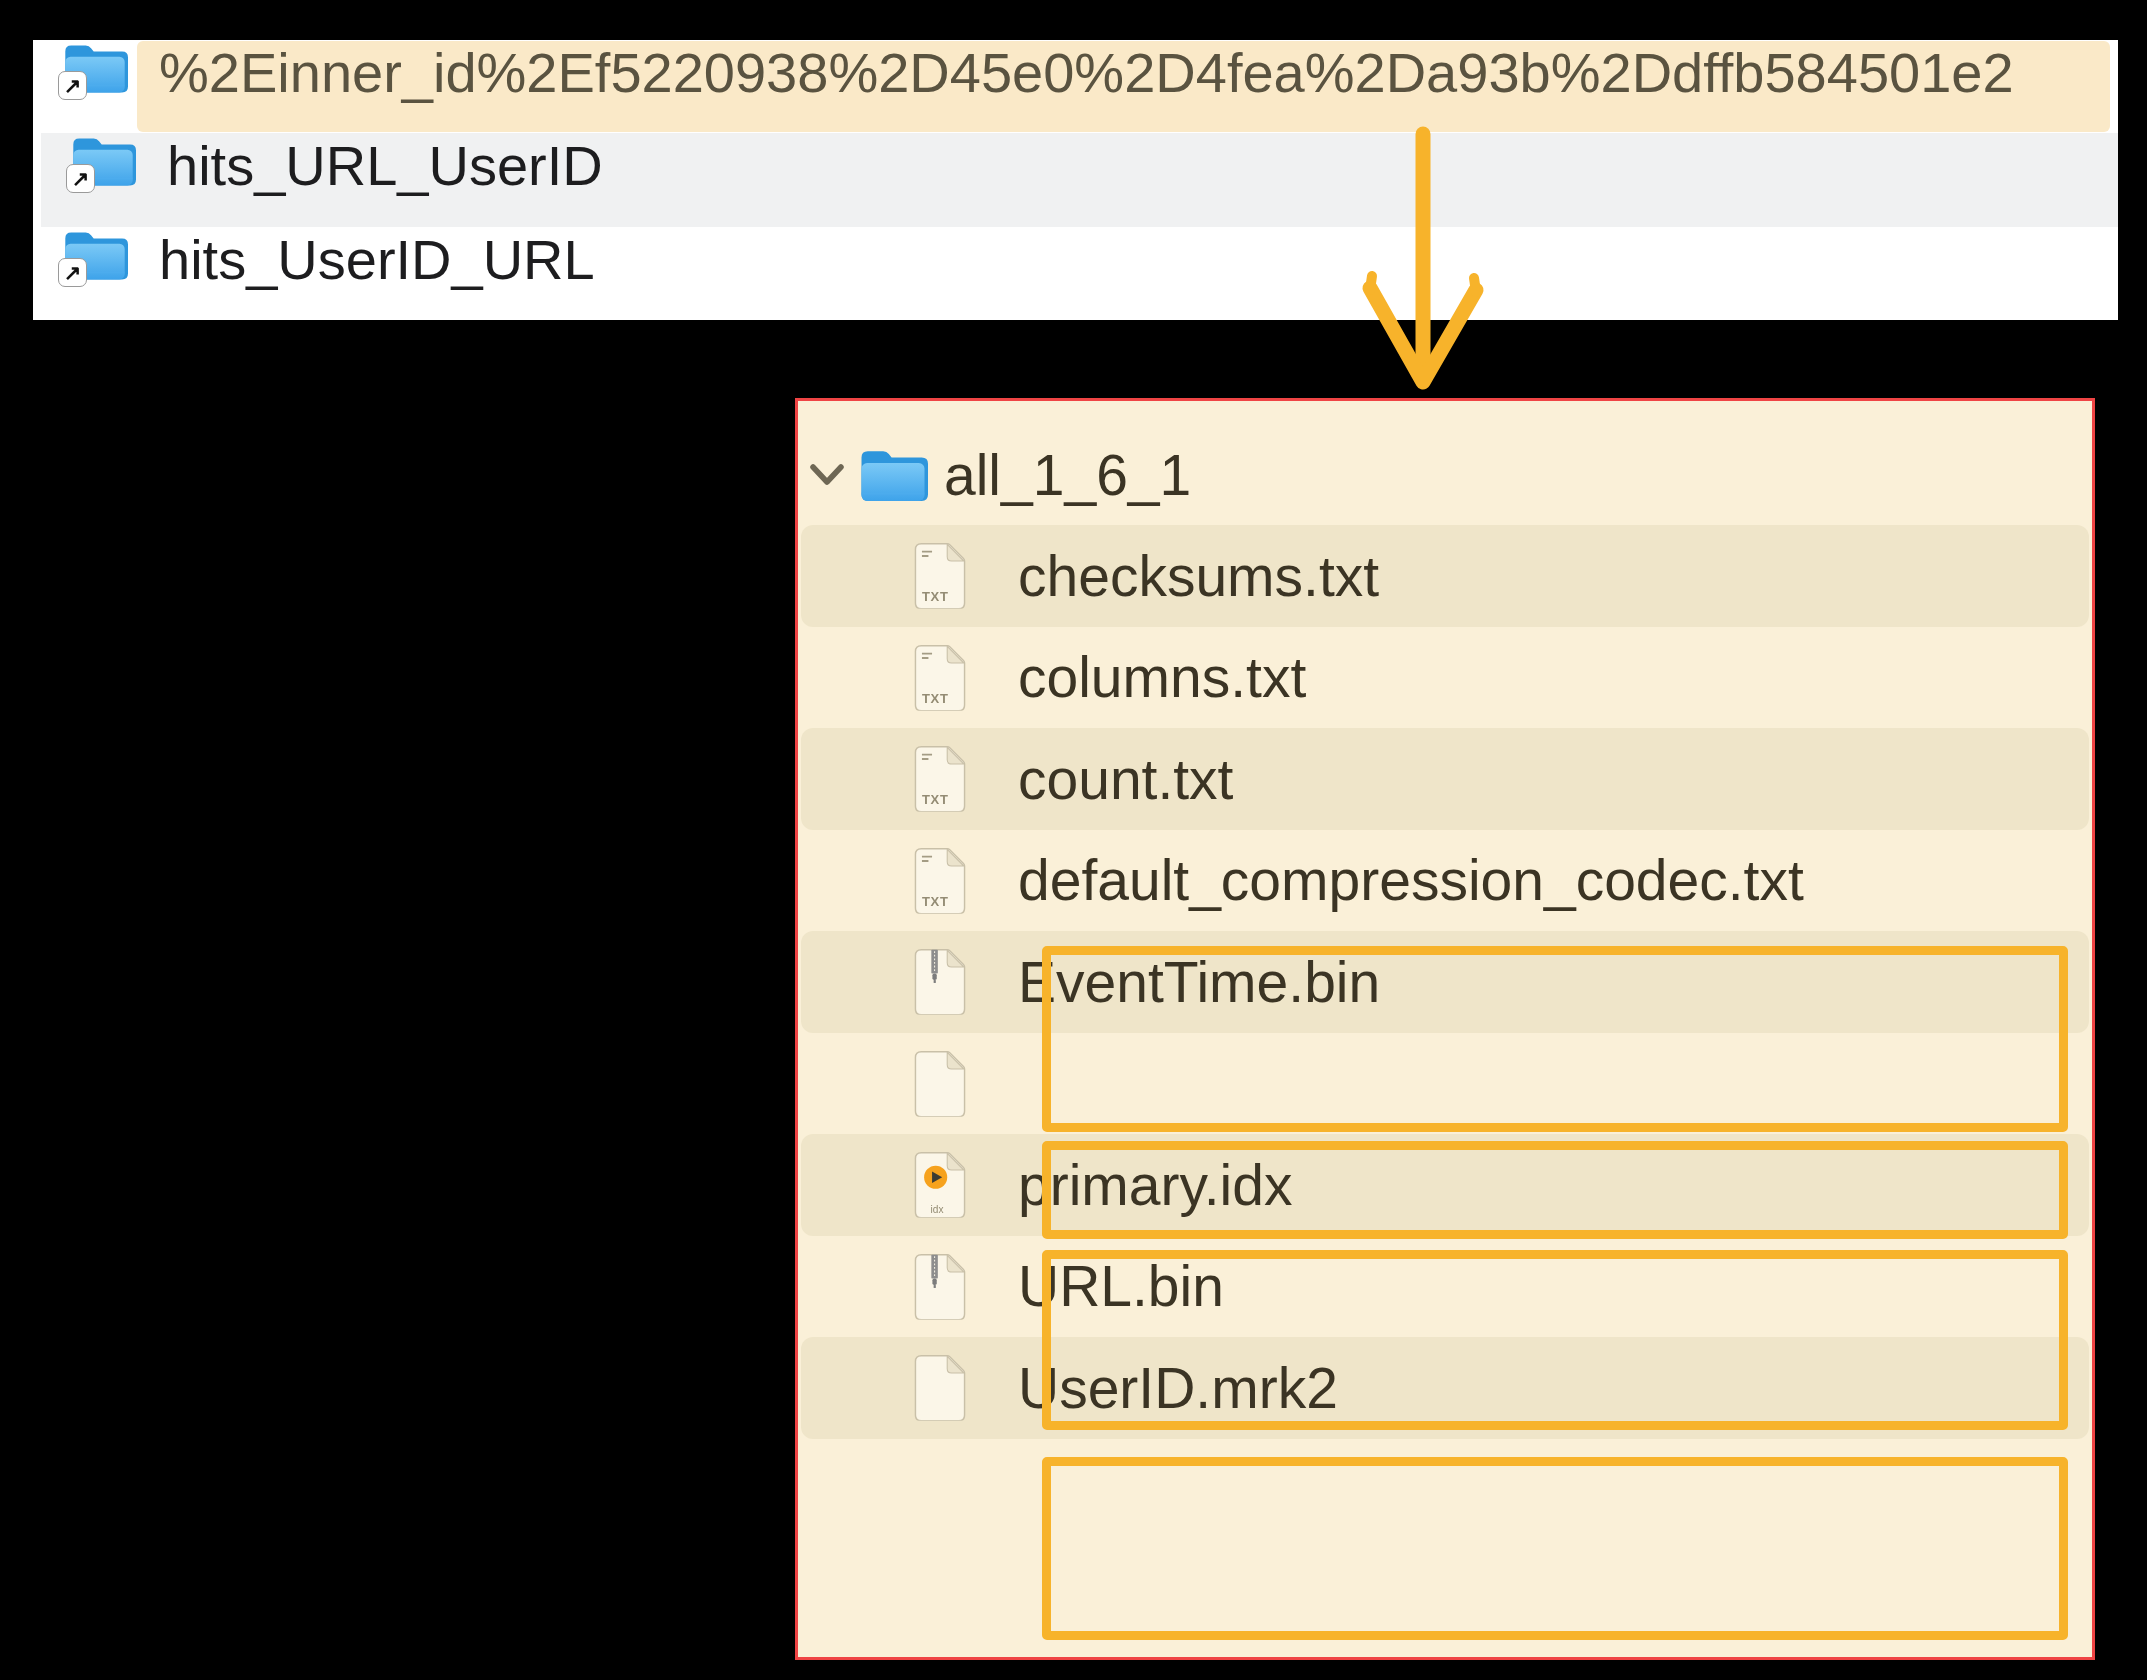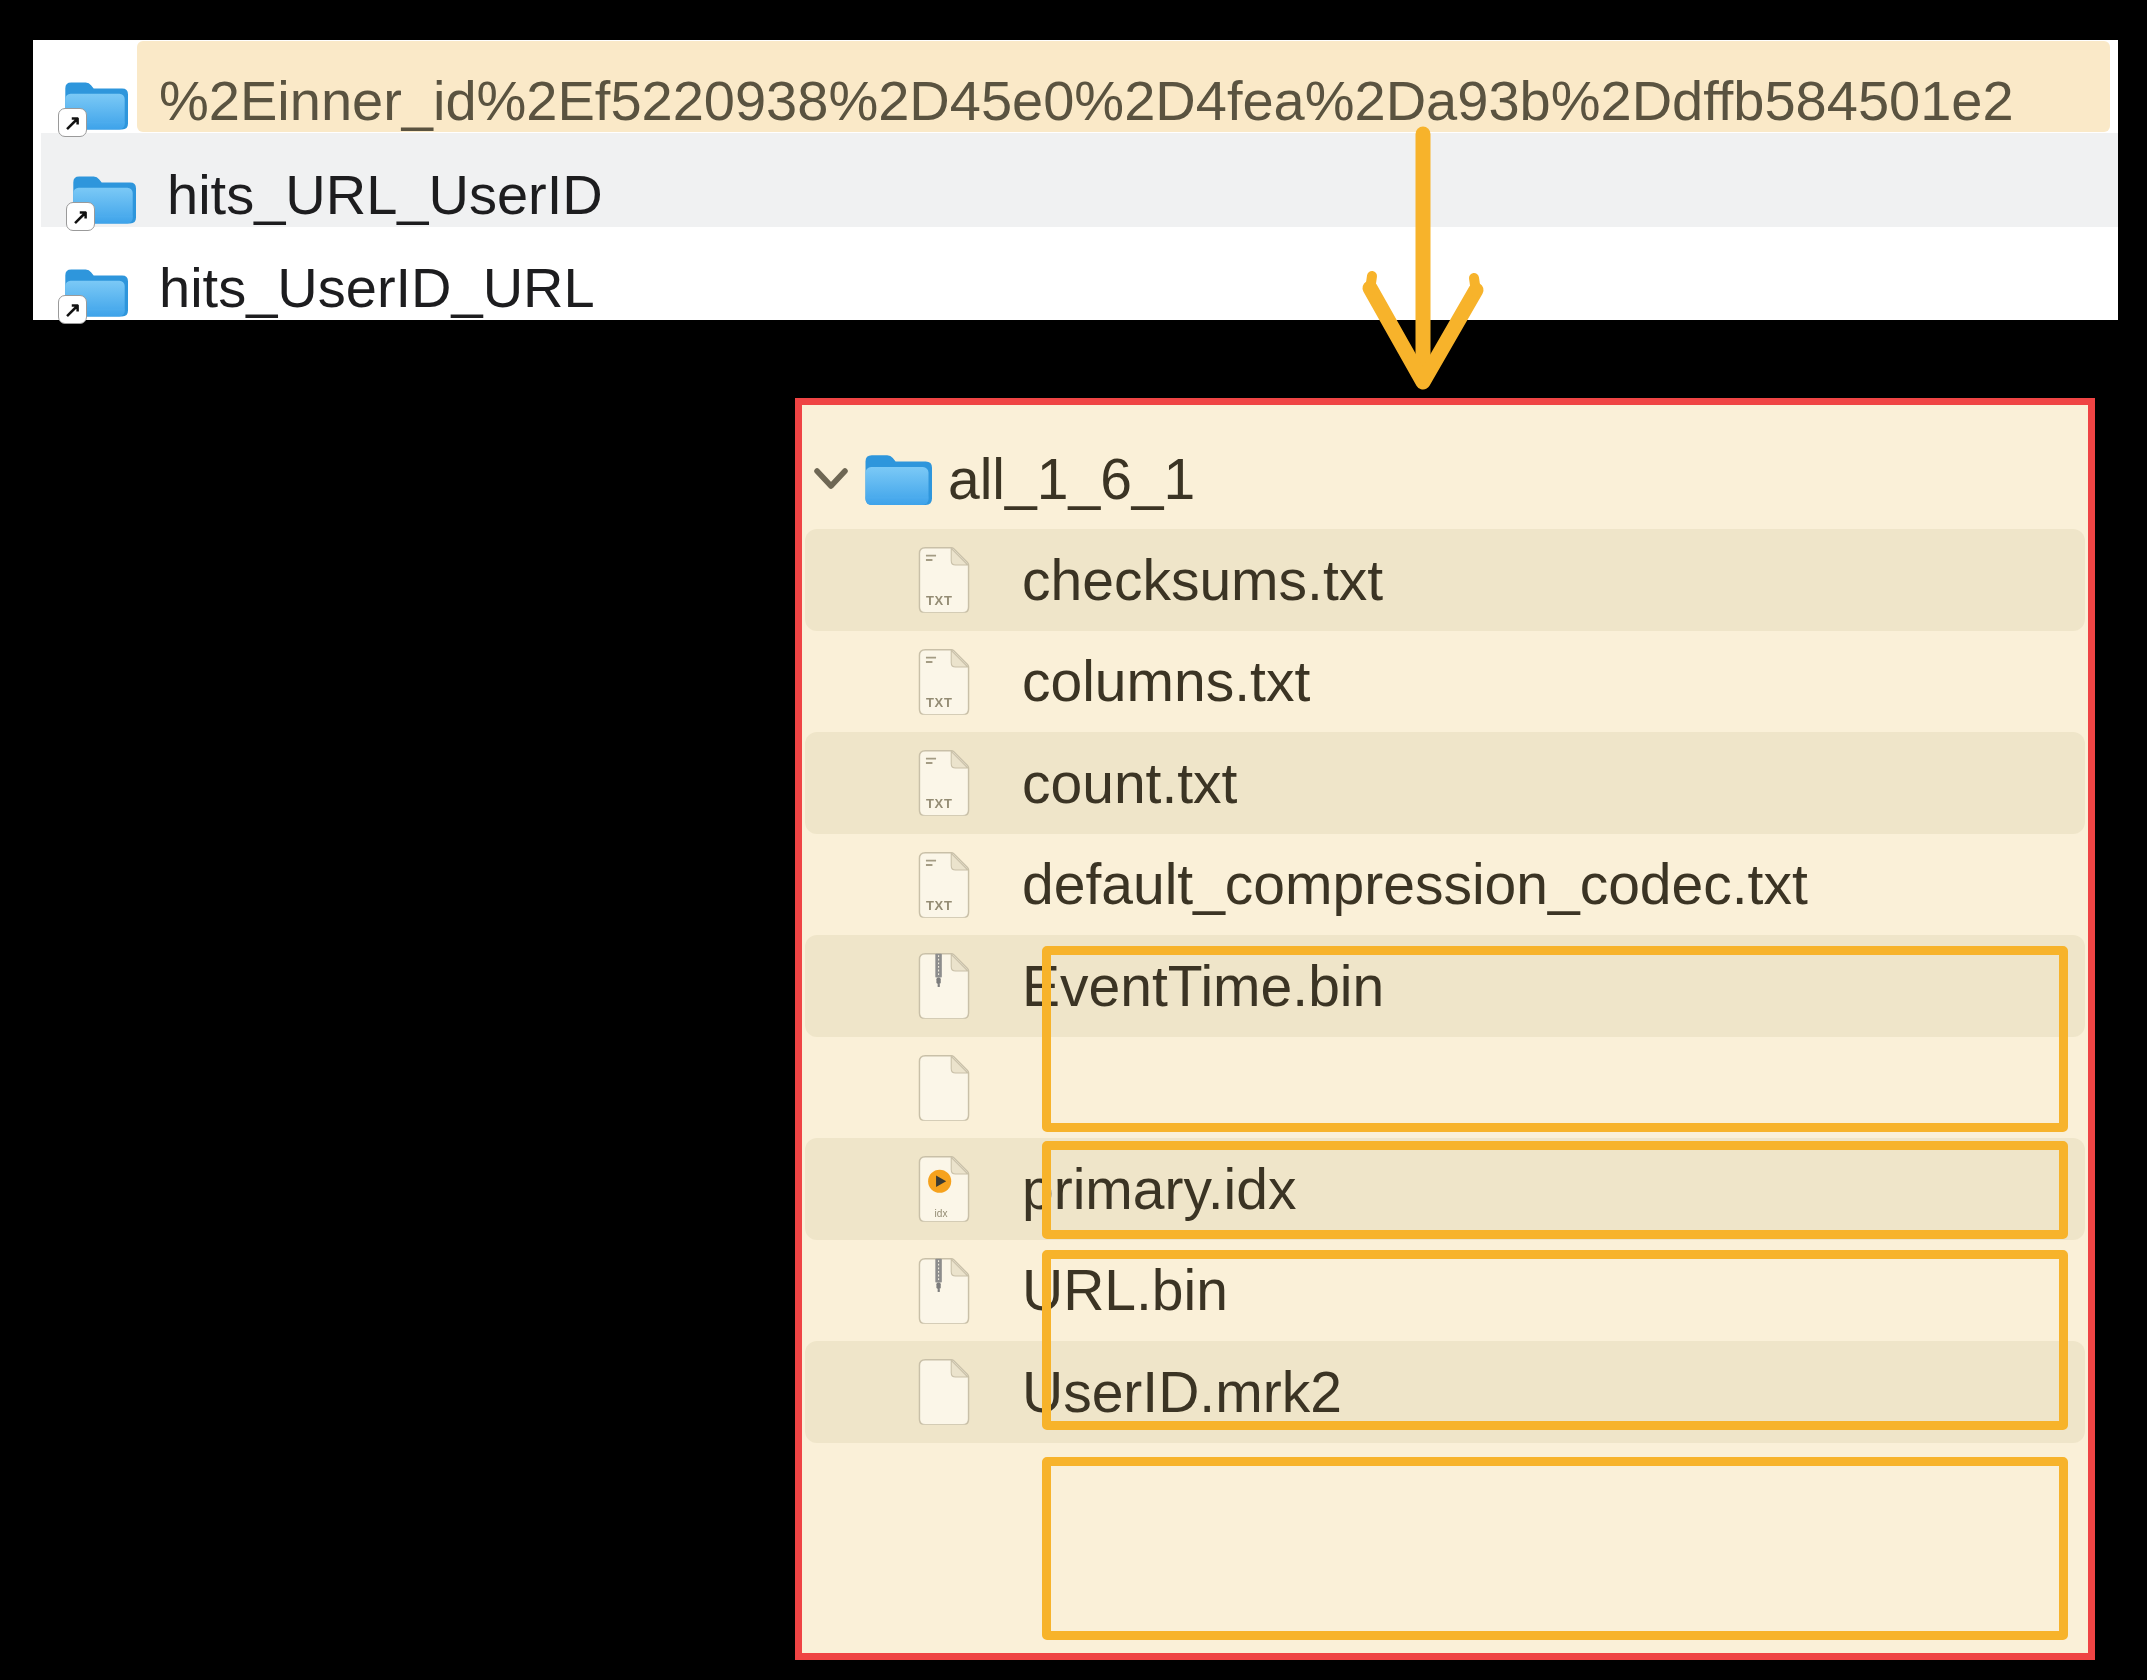--- a/index.html
+++ b/index.html
@@ -1,37 +1,37 @@
 <!DOCTYPE html>
 <html><head>
 <meta charset="utf-8">
 <style>
   html,body{margin:0;padding:0;background:#000;}
   body{font-family:"Liberation Sans", sans-serif;}
   .stage{position:relative;width:2147px;height:1680px;background:#000;overflow:hidden;}
 
   
   .finder-list{position:absolute;left:33px;top:40px;width:2085px;height:280px;background:#fff;}
-  .flist-row{position:relative;height:93.3px;display:flex;align-items:flex-end;}
+  .flist-row{position:relative;height:93.3px;display:flex;align-items:flex-start;}
   .flist-row.alt{background:#F0F1F2;margin-left:8px;}
   .row-highlight{position:absolute;left:104px;right:8px;top:1px;bottom:1px;background:#FAE9C8;border-radius:6px;}
   .ficon{position:relative;width:66px;height:56px;margin-left:29px;flex:none;z-index:1;}
   .ficon svg{width:100%;height:100%;display:block;}
   .alias-badge{position:absolute;left:-4px;bottom:-4px;width:27px;height:27px;background:#fff;
     border:1.5px solid #9a9a9a;border-radius:7px;display:flex;align-items:center;justify-content:center;}
   .alias-badge::after{content:"\2197";font-size:21px;font-weight:bold;color:#111;line-height:1;}
   .flist-label{position:relative;z-index:1;margin-left:31px;font-size:56px;color:#1D1D1F;white-space:nowrap;}
   .flist-row.selected .flist-label{color:#5A5340;}
 
   
   .annot-arrow{position:absolute;left:1330px;top:126px;width:186px;height:276px;}
 
   
   .tree-panel{position:absolute;left:795px;top:398px;width:1300px;height:1262px;box-sizing:border-box;
-    background:#FAF0D8;border:7px solid #ef4444;padding-top:24px;overflow:hidden;}
+    background:#FAF0D8;border:3px solid #ef4444;padding-top:24px;overflow:hidden;}
   .root-row{height:100px;display:flex;align-items:center;padding-left:10px;}
   .chev{width:38px;height:26px;flex:none;}
   .chev svg{width:100%;height:100%;display:block;}
   .root-folder{width:70px;height:58px;margin-left:12px;flex:none;}
   .root-folder svg{width:100%;height:100%;display:block;}
   .root-label{margin-left:16px;font-size:57px;color:#3B3424;white-space:nowrap;}
   .file-row{height:101.5px;display:flex;align-items:center;padding-left:113px;margin:0 3px;border-radius:12px;}
   .file-row.dark{background:#EFE5C9;}
   .file-icon{width:52px;height:67px;flex:none;}
   .file-icon svg{width:100%;height:100%;display:block;}

